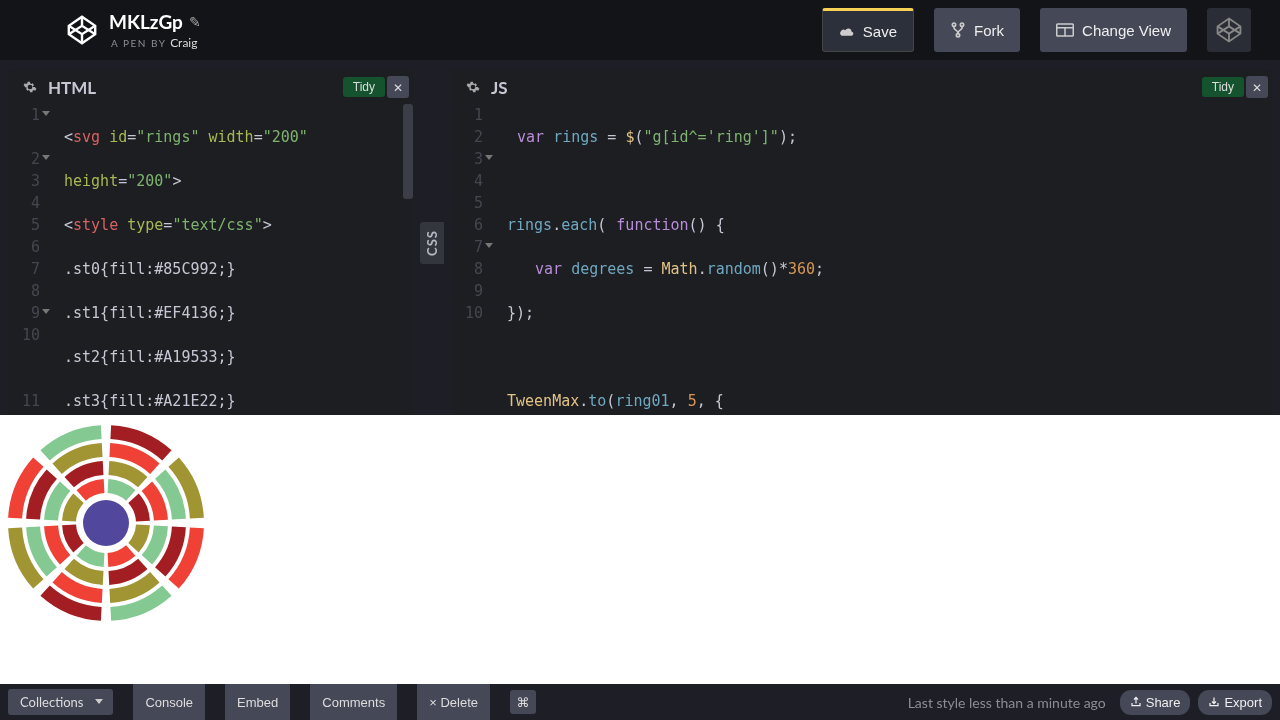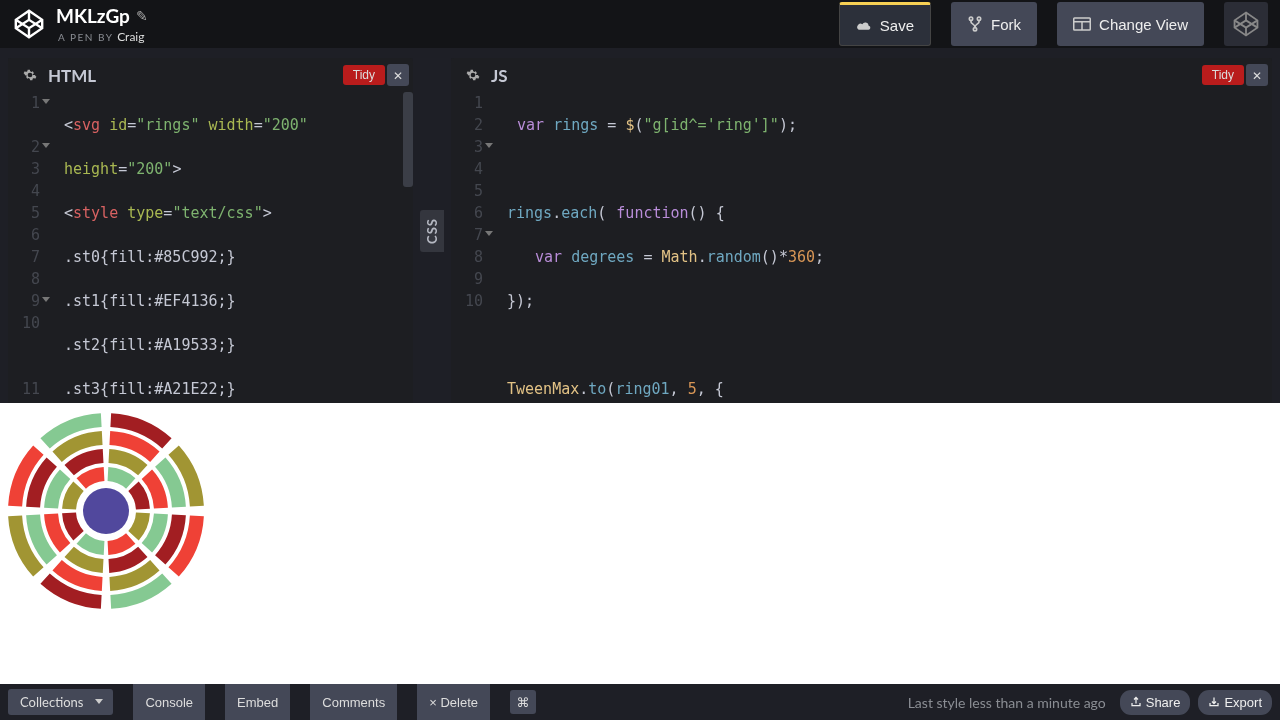--- a/index.html
+++ b/index.html
@@ -1,37 +1,37 @@
 <!DOCTYPE html>
 <html><head>
 <meta charset="utf-8">
 <style>
 * { margin: 0; padding: 0; box-sizing: border-box; }
 body { font-family: "Lato", "Helvetica Neue", Arial, sans-serif; background: #131417; color: #fff; width: 1280px; height: 720px; overflow: hidden; display: flex; flex-direction: column; }
-.header { display: flex; align-items: center; padding: 8px 12px; background: #131417; height: 48px; }
+.header { display: flex; align-items: center; padding: 8px 29px; background: #131417; height: 60px; margin-left: 36px; }
 .logo-box { width: 34px; height: 34px; display: flex; align-items: center; justify-content: center; margin-right: 10px; }
 .pen-title-block { display: flex; flex-direction: column; }
 .pen-title-row { display: flex; align-items: center; gap: 6px; }
 .pen-title { font-size: 19px; font-weight: 700; color: #fff; }
 .edit-icon { color: #aaa; font-size: 14px; }
 .pen-byline { font-size: 10px; letter-spacing: 1.5px; color: #8a8d93; margin-left: 2px; margin-top: 2px; }
 .pen-byline .author { color: #ddd; letter-spacing: 0; font-size: 12px; }
 .header-actions { margin-left: auto; display: flex; gap: 20px; align-items: center; }
 .btn { background: #444857; color: #eee; border: none; padding: 0 16px; height: 44px; display: flex; align-items: center; gap: 8px; font-size: 15px; border-radius: 3px; cursor: pointer; }
 .btn.save { border-top: 3px solid #f7d054; background: #2c303a; border-left: 1px solid #444; border-right: 1px solid #444; border-bottom: 1px solid #444; }
 .avatar-box { width: 44px; height: 44px; background: #2b2d36; border-radius: 3px; display: flex; align-items: center; justify-content: center; }
 
 .editors-row { display: flex; height: 355px; background: #1e1f26; padding: 10px 8px 0 8px; gap: 10px; position: relative; }
 .editor-panel { flex: 1; display: flex; flex-direction: column; background: #1d1e22; border-radius: 3px 3px 0 0; overflow: hidden; }
 .editor-header { display: flex; align-items: center; background: #1d1e22; height: 34px; }
 .editor-title-tab { display: flex; align-items: center; gap: 10px; background: #1d1e22; padding: 0 14px; height: 100%; justify-content: flex-end; }
 .gear-icon-box { width: 16px; height: 16px; color: #aaa; display: flex; align-items: center; justify-content: center; }
 .editor-lang { font-size: 17px; font-weight: 700; color: #c5c8d4; }
 .editor-header-actions { margin-left: auto; display: flex; gap: 2px; align-items: center; padding-right: 4px; }
-.tidy-btn { background: #b91c1c; color: #ddd; border: none; font-size: 12px; padding: 3px 10px; border-radius: 3px; cursor: pointer; }
+.tidy-btn { background: #14532d; color: #ddd; border: none; font-size: 12px; padding: 3px 10px; border-radius: 3px; cursor: pointer; }
 .close-box { width: 22px; height: 22px; background: #444857; color: #ddd; display: flex; align-items: center; justify-content: center; border-radius: 3px; cursor: pointer; font-size: 12px; }
 .editor-body { flex: 1; background: #1d1e22; font-family: "Consolas", "Monaco", monospace; font-size: 15px; line-height: 22px; display: flex; overflow: hidden; position: relative; }
 .gutter { width: 38px; text-align: right; padding-right: 6px; color: #44474f; user-select: none; }
 .gutter .ln { height: 22px; position: relative; }
 .fold { position: absolute; right: -10px; top: 7px; width: 0; height: 0; border-left: 4px solid transparent; border-right: 4px solid transparent; border-top: 5px solid #777; }
 .code { flex: 1; padding-left: 18px; white-space: pre; color: #c5c8d4; }
 .line { height: 22px; }
 .scroll-thumb { position: absolute; right: 0; top: 0; width: 10px; height: 95px; background: #3b3e47; border-radius: 3px; }
 
 .tok-punct { color: #c5c8d4; }

